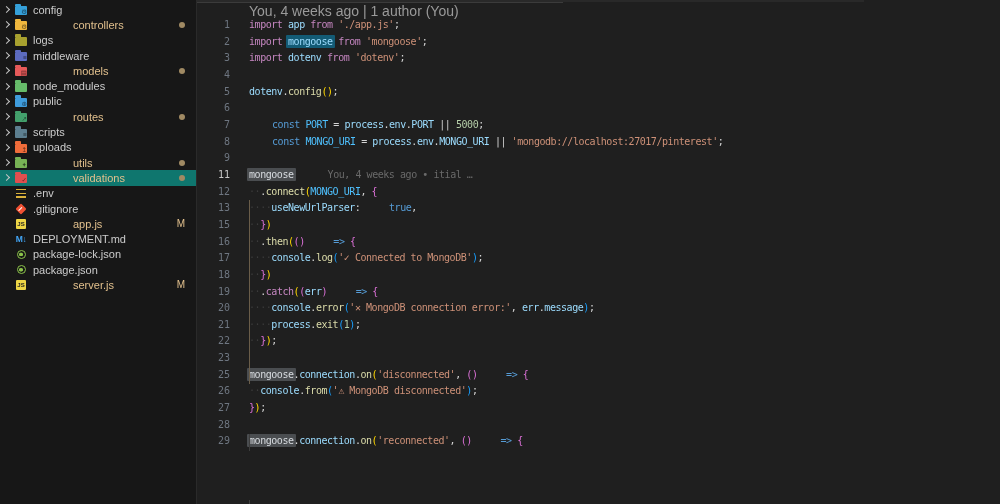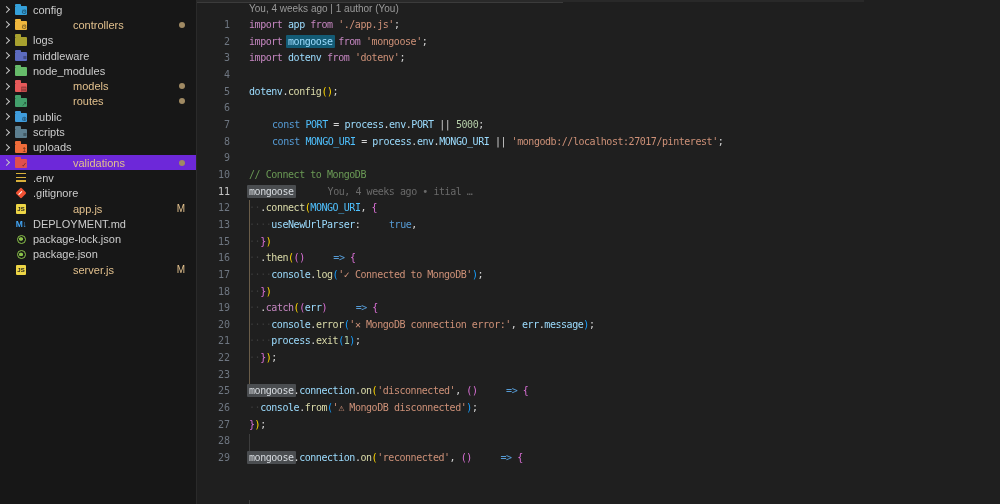--- a/index.html
+++ b/index.html
@@ -5,21 +5,21 @@
   * { margin:0; padding:0; box-sizing:border-box; }
   html,body { background:#1f1f1f; }
   .app { width:864px; height:504px; display:flex; overflow:hidden;
          font-family:"Liberation Sans", sans-serif; }
 
   
   .sidebar { flex:none; width:197px; background:#171717; border-right:1px solid #2a2a2a;
              padding-top:2px; overflow:hidden; }
   .row { display:flex; align-items:center; height:15.3px; padding-left:4px;
          font-size:11px; color:#cccccc; cursor:pointer; white-space:nowrap; }
-  .row.sel { background:#6d28d9; }
+  .row.sel { background:#0f766e; }
   .chev { width:8px; flex:none; display:flex; align-items:center; justify-content:flex-start; }
   .chev.on::before { content:""; display:block; width:4px; height:4px;
          border-right:1px solid #c5c5c5; border-top:1px solid #c5c5c5;
          transform:rotate(45deg); margin-left:0px; }
   .ficon { width:14px; height:13px; flex:none; margin:0 5px 0 2px; display:flex;
          align-items:center; justify-content:center; position:relative; }
   .folder { position:relative; width:12px; height:9px; border-radius:1px; margin-top:2px; }
   .folder::before { content:""; position:absolute; top:-2.5px; left:0; width:5.5px;
          height:2.5px; border-radius:1px 1px 0 0; background:inherit; }
   .folder::after { content:attr(data-emblem); position:absolute; right:0px; bottom:-0.5px;
@@ -42,21 +42,21 @@
          border-radius:1.5px; position:relative; }
   .fi-git::after { content:""; position:absolute; left:3.3px; top:1.5px; width:1.2px;
          height:5px; background:#fff; border-radius:1px; }
   .fi-env { width:10px; height:9px;
          background:repeating-linear-gradient(to bottom,#d9b13b 0 1.4px,transparent 1.4px 3.7px); }
 
   
   .editor { position:relative; flex:1; background:#1f1f1f; overflow:hidden; }
   .top-strip { position:absolute; top:0; left:0; right:0; height:2px; background:#292929; }
   .top-line  { position:absolute; top:2px; left:0; width:366px; height:1px; background:#3b3b3b; }
-  .codelens { position:absolute; top:3px; left:52px; font-size:10px; color:#9a9a9a;
+  .codelens { position:absolute; top:3px; left:52px; font-size:14px; color:#9a9a9a;
          font-family:"Liberation Sans", sans-serif; cursor:pointer; }
   .lines { position:absolute; top:17px; left:0; right:0; bottom:0; overflow:hidden; }
   .cl { display:flex; height:16.66px; line-height:16.66px; white-space:pre;
         font-family:"DejaVu Sans Mono", monospace; font-size:10px; letter-spacing:-0.45px; }
   .gutter { flex:none; width:33px; text-align:right; color:#6e7681; letter-spacing:0;
         cursor:pointer; }
   .gutter.act { color:#c6c6c6; }
   .code { flex:1; margin-left:19px; cursor:text; }
   .guide { position:absolute; left:52px; width:1px; }
   .guide-active { top:183.3px; height:183.3px; background:#6a5d49; }
@@ -113,60 +113,68 @@
         <div class="row">
           <span class="chev on"></span>
           <span class="ficon">
             <span class="folder" data-emblem="≡" style="background: rgb(92, 107, 192);"></span>
           </span>
           <span class="label">middleware</span>
         </div>
         <div class="row">
           <span class="chev on"></span>
           <span class="ficon">
+            <span class="folder" data-emblem="▤" style="background: rgb(230, 90, 90);"></span>
+          </span>
+          <span class="label mod">models</span>
+          <span class="badge-dot"></span>
+        </div>
+        <div class="row">
+          <span class="chev on"></span>
+          <span class="ficon">
             <span class="folder" style="background: rgb(102, 187, 106);"></span>
           </span>
           <span class="label">node_modules</span>
         </div>
         <div class="row">
           <span class="chev on"></span>
           <span class="ficon">
-            <span class="folder" data-emblem="▤" style="background: rgb(230, 90, 90);"></span>
-          </span>
-          <span class="label mod">models</span>
-          <span class="badge-dot"></span>
+            <span class="folder" data-emblem="⊕" style="background: rgb(63, 156, 220);"></span>
+          </span>
+          <span class="label">public</span>
         </div>
         <div class="row">
           <span class="chev on"></span>
           <span class="ficon">
             <span class="folder" data-emblem="↗" style="background: rgb(67, 160, 108);"></span>
           </span>
           <span class="label mod">routes</span>
           <span class="badge-dot"></span>
         </div>
         <div class="row">
           <span class="chev on"></span>
           <span class="ficon">
-            <span class="folder" data-emblem="⊕" style="background: rgb(63, 156, 220);"></span>
-          </span>
-          <span class="label">public</span>
-        </div>
-        <div class="row">
-          <span class="chev on"></span>
-          <span class="ficon">
             <span class="folder" data-emblem="≡" style="background: rgb(93, 127, 144);"></span>
           </span>
           <span class="label">scripts</span>
         </div>
         <div class="row">
           <span class="chev on"></span>
           <span class="ficon">
             <span class="folder" data-emblem="↥" style="background: rgb(239, 108, 58);"></span>
           </span>
           <span class="label">uploads</span>
+        </div>
+        <div class="row">
+          <span class="chev on"></span>
+          <span class="ficon">
+            <span class="folder" data-emblem="✦" style="background: rgb(119, 178, 85);"></span>
+          </span>
+          <span class="label mod">utils</span>
+          <span class="badge-dot"></span>
         </div>
         <div class="row sel">
           <span class="chev on"></span>
           <span class="ficon">
             <span class="folder" data-emblem="✓" style="background: rgb(224, 79, 79);"></span>
           </span>
           <span class="label mod">validations</span>
           <span class="badge-dot"></span>
         </div>
         <div class="row">
@@ -232,21 +240,20 @@
       <div class="guide g30"></div>
     <div class="cl"><span class="gutter">1</span><span class="code"><span class="tok-kw">import </span><span class="tok-id">app</span><span class="tok-kw"> from </span><span class="tok-str">'./app.js'</span><span class="tok-pun">;</span></span></div>
         <div class="cl"><span class="gutter">2</span><span class="code"><span class="tok-kw">import </span><span class="tok-id hl-blue">mongoose</span><span class="tok-kw"> from </span><span class="tok-str">'mongoose'</span><span class="tok-pun">;</span></span></div>
         <div class="cl"><span class="gutter">3</span><span class="code"><span class="tok-kw">import </span><span class="tok-id">dotenv</span><span class="tok-kw"> from </span><span class="tok-str">'dotenv'</span><span class="tok-pun">;</span></span></div>
         <div class="cl"><span class="gutter">4</span><span class="code"></span></div>
         <div class="cl"><span class="gutter">5</span><span class="code"><span class="tok-id">dotenv</span><span class="tok-pun">.</span><span class="tok-fn">config</span><span class="tok-b1">()</span><span class="tok-pun">;</span></span></div>
         <div class="cl"><span class="gutter">6</span><span class="code"></span></div>
         <div class="cl"><span class="gutter">7</span><span class="code"><span class="tok-kw2">const </span><span class="tok-const">PORT</span><span class="tok-pun"> = </span><span class="tok-id">process</span><span class="tok-pun">.</span><span class="tok-id">env</span><span class="tok-pun">.</span><span class="tok-id">PORT</span><span class="tok-pun"> || </span><span class="tok-num">5000</span><span class="tok-pun">;</span></span></div>
         <div class="cl"><span class="gutter">8</span><span class="code"><span class="tok-kw2">const </span><span class="tok-const">MONGO_URI</span><span class="tok-pun"> = </span><span class="tok-id">process</span><span class="tok-pun">.</span><span class="tok-id">env</span><span class="tok-pun">.</span><span class="tok-id">MONGO_URI</span><span class="tok-pun"> || </span><span class="tok-str">'mongodb://localhost:27017/pinterest'</span><span class="tok-pun">;</span></span></div>
         <div class="cl"><span class="gutter">9</span><span class="code"></span></div>
-        <div class="cl"><span class="gutter">10</span><span class="code"><span class="tok-cm">// Connect to MongoDB</span></span></div>
         <div class="cl"><span class="gutter act">11</span><span class="code"><span class="tok-id hl-gray">mongoose</span><span class="ghost">You, 4 weeks ago • itial …</span></span></div>
         <div class="cl"><span class="gutter">12</span><span class="code"><span class="tok-ws">··</span><span class="tok-pun">.</span><span class="tok-fn">connect</span><span class="tok-b1">(</span><span class="tok-const">MONGO_URI</span><span class="tok-pun">, </span><span class="tok-b2">{</span></span></div>
         <div class="cl"><span class="gutter">13</span><span class="code"><span class="tok-ws">····</span><span class="tok-id">useNewUrlParser</span><span class="tok-pun">: </span><span class="tok-kw2">true</span><span class="tok-pun">,</span></span></div>
         <div class="cl"><span class="gutter">15</span><span class="code"><span class="tok-ws">··</span><span class="tok-b2">}</span><span class="tok-b1">)</span></span></div>
         <div class="cl"><span class="gutter">16</span><span class="code"><span class="tok-ws">··</span><span class="tok-pun">.</span><span class="tok-fn">then</span><span class="tok-b1">(</span><span class="tok-b2">()</span><span class="tok-pun"> </span><span class="tok-kw2">=&gt;</span><span class="tok-pun"> </span><span class="tok-b2">{</span></span></div>
         <div class="cl"><span class="gutter">17</span><span class="code"><span class="tok-ws">····</span><span class="tok-id">console</span><span class="tok-pun">.</span><span class="tok-fn">log</span><span class="tok-b3">(</span><span class="tok-str">'✓ Connected to MongoDB'</span><span class="tok-b3">)</span><span class="tok-pun">;</span></span></div>
         <div class="cl"><span class="gutter">18</span><span class="code"><span class="tok-ws">··</span><span class="tok-b2">}</span><span class="tok-b1">)</span></span></div>
         <div class="cl"><span class="gutter">19</span><span class="code"><span class="tok-ws">··</span><span class="tok-pun">.</span><span class="tok-kw">catch</span><span class="tok-b1">(</span><span class="tok-b2">(</span><span class="tok-id">err</span><span class="tok-b2">)</span><span class="tok-pun"> </span><span class="tok-kw2">=&gt;</span><span class="tok-pun"> </span><span class="tok-b2">{</span></span></div>
         <div class="cl"><span class="gutter">20</span><span class="code"><span class="tok-ws">····</span><span class="tok-id">console</span><span class="tok-pun">.</span><span class="tok-fn">error</span><span class="tok-b3">(</span><span class="tok-str">'✕ MongoDB connection error:'</span><span class="tok-pun">, </span><span class="tok-id">err</span><span class="tok-pun">.</span><span class="tok-id">message</span><span class="tok-b3">)</span><span class="tok-pun">;</span></span></div>
         <div class="cl"><span class="gutter">21</span><span class="code"><span class="tok-ws">····</span><span class="tok-id">process</span><span class="tok-pun">.</span><span class="tok-fn">exit</span><span class="tok-b3">(</span><span class="tok-num">1</span><span class="tok-b3">)</span><span class="tok-pun">;</span></span></div>

